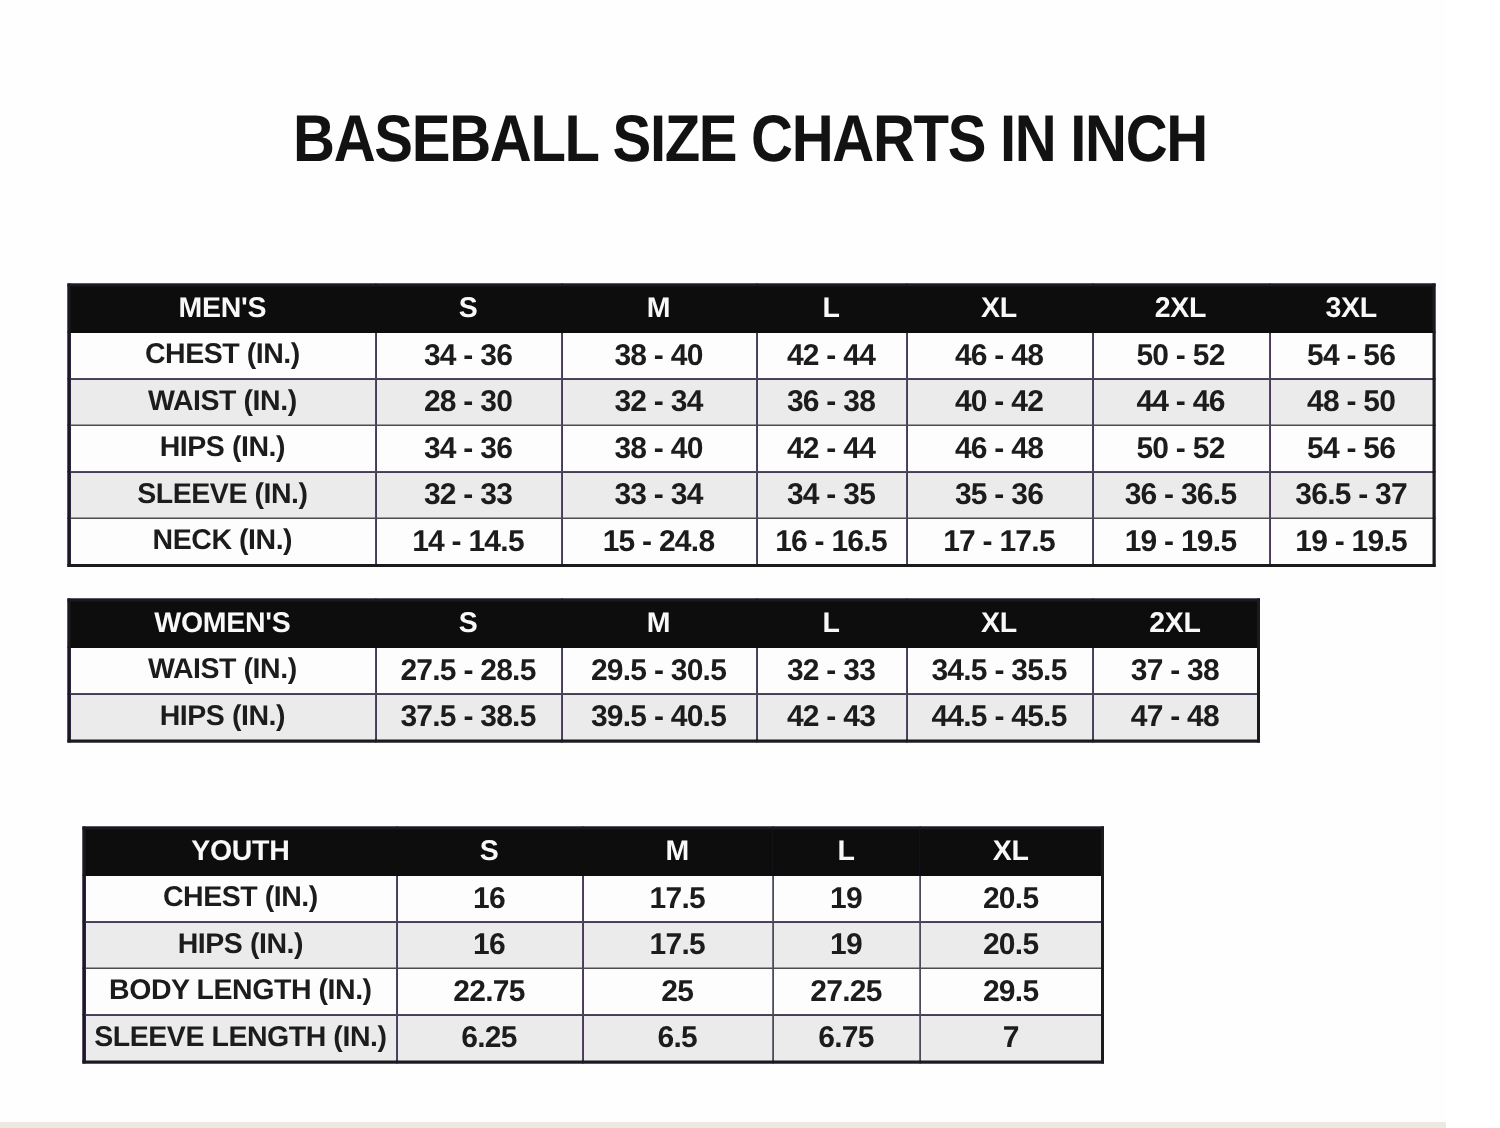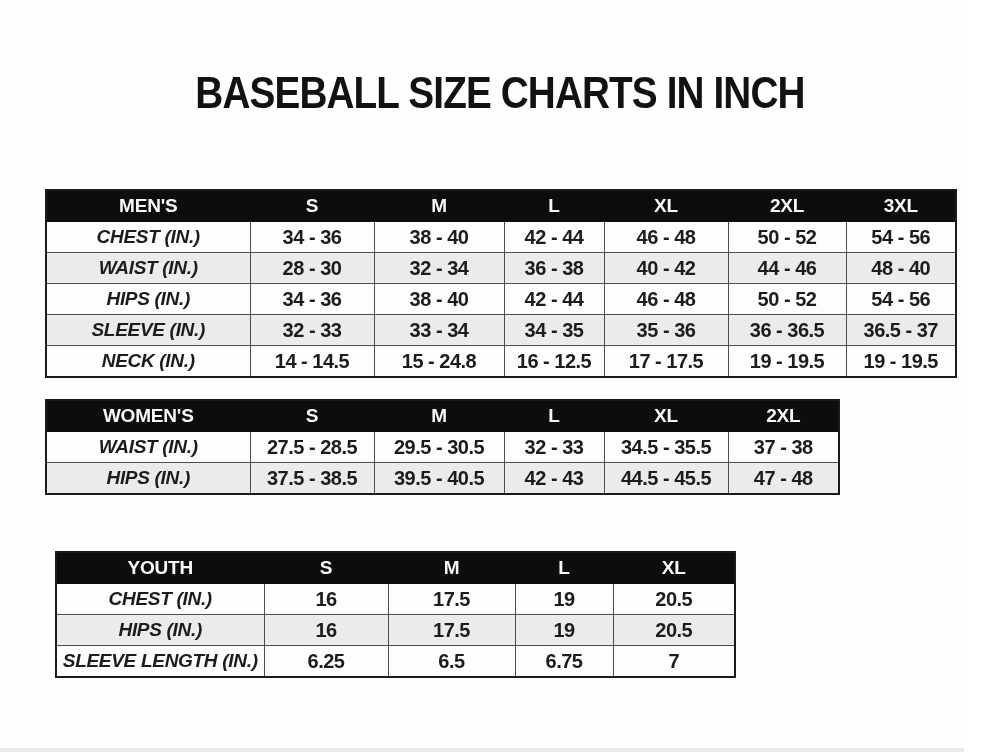--- a/index.html
+++ b/index.html
@@ -38,21 +38,21 @@
     text-align:center;vertical-align:middle;
   }
   table.size td{
     height:30px;padding:0;
     border:1.5px solid #4d4d4d;
     text-align:center;vertical-align:middle;
     color:#1c1c1c;font-weight:bold;
     white-space:nowrap;overflow:hidden;
   }
   table.size td.val{font-size:20px;letter-spacing:-0.5px;}
-  table.size td.rowlabel{font-size:19px;letter-spacing:-0.3px;font-style:italic;}
+  table.size td.rowlabel{font-size:19px;letter-spacing:-0.3px;}
   table.size tbody tr:nth-child(odd) td{background:#fdfdfd;}
   table.size tbody tr:nth-child(even) td{background:#ebebeb;}
   #mens-table{left:45px;top:189px;width:910px;}
   #womens-table{left:45px;top:399px;width:793px;}
   #youth-table{left:43px;top:551px;width:679px;margin-left:12px;}
   .scan-edge{
     position:absolute;left:0;bottom:0;width:1000px;height:4px;
     background:#ece8e2;
   }
 </style>
@@ -94,21 +94,21 @@
           <td class="val">50 - 52</td>
           <td class="val">54 - 56</td>
         </tr>
         <tr>
           <td class="rowlabel">WAIST (IN.)</td>
           <td class="val">28 - 30</td>
           <td class="val">32 - 34</td>
           <td class="val">36 - 38</td>
           <td class="val">40 - 42</td>
           <td class="val">44 - 46</td>
-          <td class="val">48 - 40</td>
+          <td class="val">48 - 50</td>
         </tr>
         <tr>
           <td class="rowlabel">HIPS (IN.)</td>
           <td class="val">34 - 36</td>
           <td class="val">38 - 40</td>
           <td class="val">42 - 44</td>
           <td class="val">46 - 48</td>
           <td class="val">50 - 52</td>
           <td class="val">54 - 56</td>
         </tr>
@@ -118,21 +118,21 @@
           <td class="val">33 - 34</td>
           <td class="val">34 - 35</td>
           <td class="val">35 - 36</td>
           <td class="val">36 - 36.5</td>
           <td class="val">36.5 - 37</td>
         </tr>
         <tr>
           <td class="rowlabel">NECK (IN.)</td>
           <td class="val">14 - 14.5</td>
           <td class="val">15 - 24.8</td>
-          <td class="val">16 - 12.5</td>
+          <td class="val">16 - 16.5</td>
           <td class="val">17 - 17.5</td>
           <td class="val">19 - 19.5</td>
           <td class="val">19 - 19.5</td>
         </tr>
       </tbody>
     </table>
 
   <table class="size" id="womens-table">
       <colgroup>
         <col style="width: 204px;">
@@ -198,20 +198,27 @@
           <td class="val">20.5</td>
         </tr>
         <tr>
           <td class="rowlabel">HIPS (IN.)</td>
           <td class="val">16</td>
           <td class="val">17.5</td>
           <td class="val">19</td>
           <td class="val">20.5</td>
         </tr>
         <tr>
+          <td class="rowlabel">BODY LENGTH (IN.)</td>
+          <td class="val">22.75</td>
+          <td class="val">25</td>
+          <td class="val">27.25</td>
+          <td class="val">29.5</td>
+        </tr>
+        <tr>
           <td class="rowlabel">SLEEVE LENGTH (IN.)</td>
           <td class="val">6.25</td>
           <td class="val">6.5</td>
           <td class="val">6.75</td>
           <td class="val">7</td>
         </tr>
       </tbody>
     </table>
 
   <div class="scan-edge"></div>

